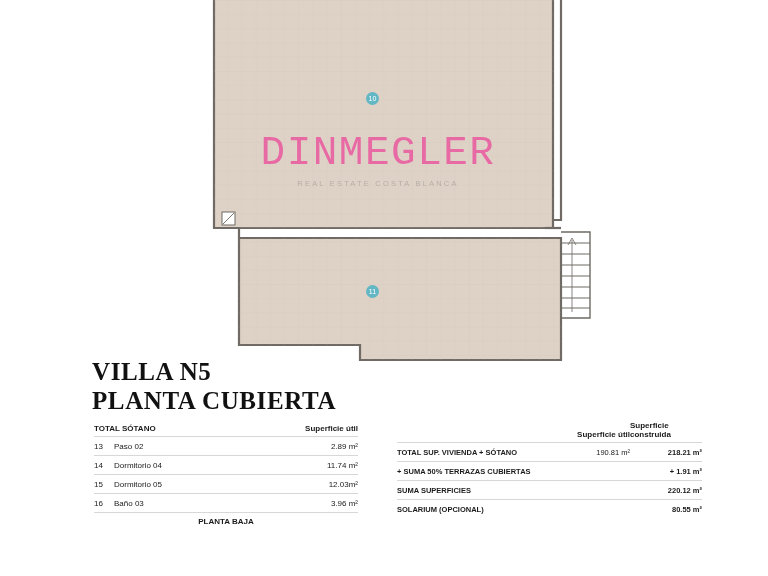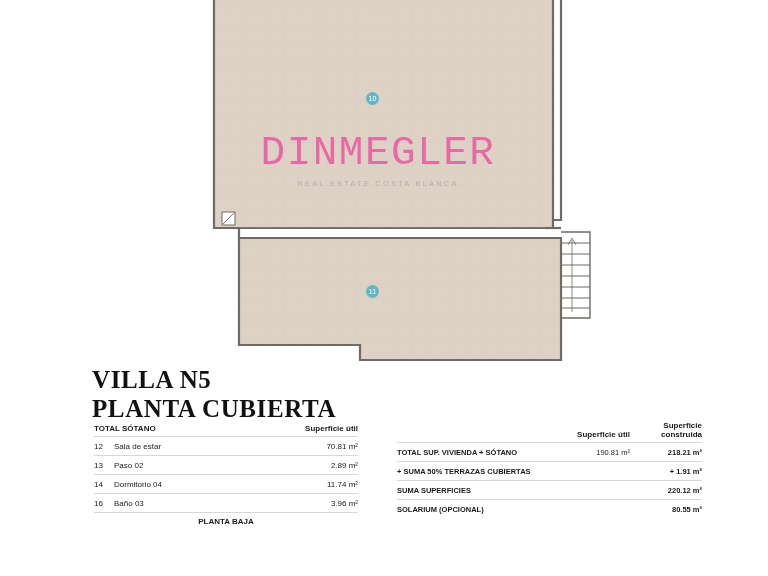--- a/index.html
+++ b/index.html
@@ -61,21 +61,21 @@
     color: #a9a29d;
     opacity: .75;
     margin-top: 3px;
     white-space: nowrap;
   }
 
   
   #title-block {
     position: absolute;
     left: 92px;
-    top: 366px;
+    top: 358px;
   }
   #title-block .t-line {
     font-family: "Liberation Serif", serif;
     font-weight: bold;
     font-size: 25px;
     letter-spacing: .6px;
     color: #111111;
     line-height: 1.14;
     white-space: nowrap;
   }
@@ -113,21 +113,21 @@
   .h-left  { flex: 1 1 auto; }
   .h-right { width: 58px; flex: none; text-align: right; }
 
   
   .r-label { flex: 1 1 auto; font-weight: bold; font-size: 7.5px; }
   .r-util  { width: 58px; flex: none; text-align: right; font-size: 7.5px; font-weight: normal;}
   .r-cons  { width: 72px; flex: none; text-align: right; font-size: 7.5px; font-weight: bold;}
 
   .rh-spacer { flex: 1 1 auto; }
   .rh-util { width: 58px; flex: none; text-align: right; font-size: 8px; font-weight: bold;}
-  .rh-cons { width: 72px; flex: none; text-align: right; font-size: 8px; font-weight: bold;}
+  .rh-cons { width: 72px; flex: none; font-size: 8px; font-weight: bold;}
 
   .section-label {
     font-size: 8px;
     font-weight: bold;
     border-top: 1px solid #d8d8d8;
     padding-top: 4px;
     height: 14px;
     box-sizing: border-box;
     text-align: center;
   }
@@ -193,33 +193,33 @@
   <div class="t-line">PLANTA CUBIERTA</div>
 </div>
 
 <div class="tbl" id="left-table">
   <div class="tbl-head">
     <span class="h-left">TOTAL SÓTANO</span>
     <span class="h-right">Superficie útil</span>
   </div>
 
   <div class="row">
-    <span class="c-num">12</span>
-    <span class="c-name">Sala de estar</span>
-    <span class="c-val">70.81 m²</span>
-  </div>
-  <div class="row">
     <span class="c-num">13</span>
     <span class="c-name">Paso 02</span>
     <span class="c-val">2.89 m²</span>
   </div>
   <div class="row">
     <span class="c-num">14</span>
     <span class="c-name">Dormitorio 04</span>
     <span class="c-val">11.74 m²</span>
+  </div>
+  <div class="row">
+    <span class="c-num">15</span>
+    <span class="c-name">Dormitorio 05</span>
+    <span class="c-val">12.03m²</span>
   </div>
   <div class="row">
     <span class="c-num">16</span>
     <span class="c-name">Baño 03</span>
     <span class="c-val">3.96 m²</span>
   </div>
 
   <div class="section-label">PLANTA BAJA</div>
 </div>
 

